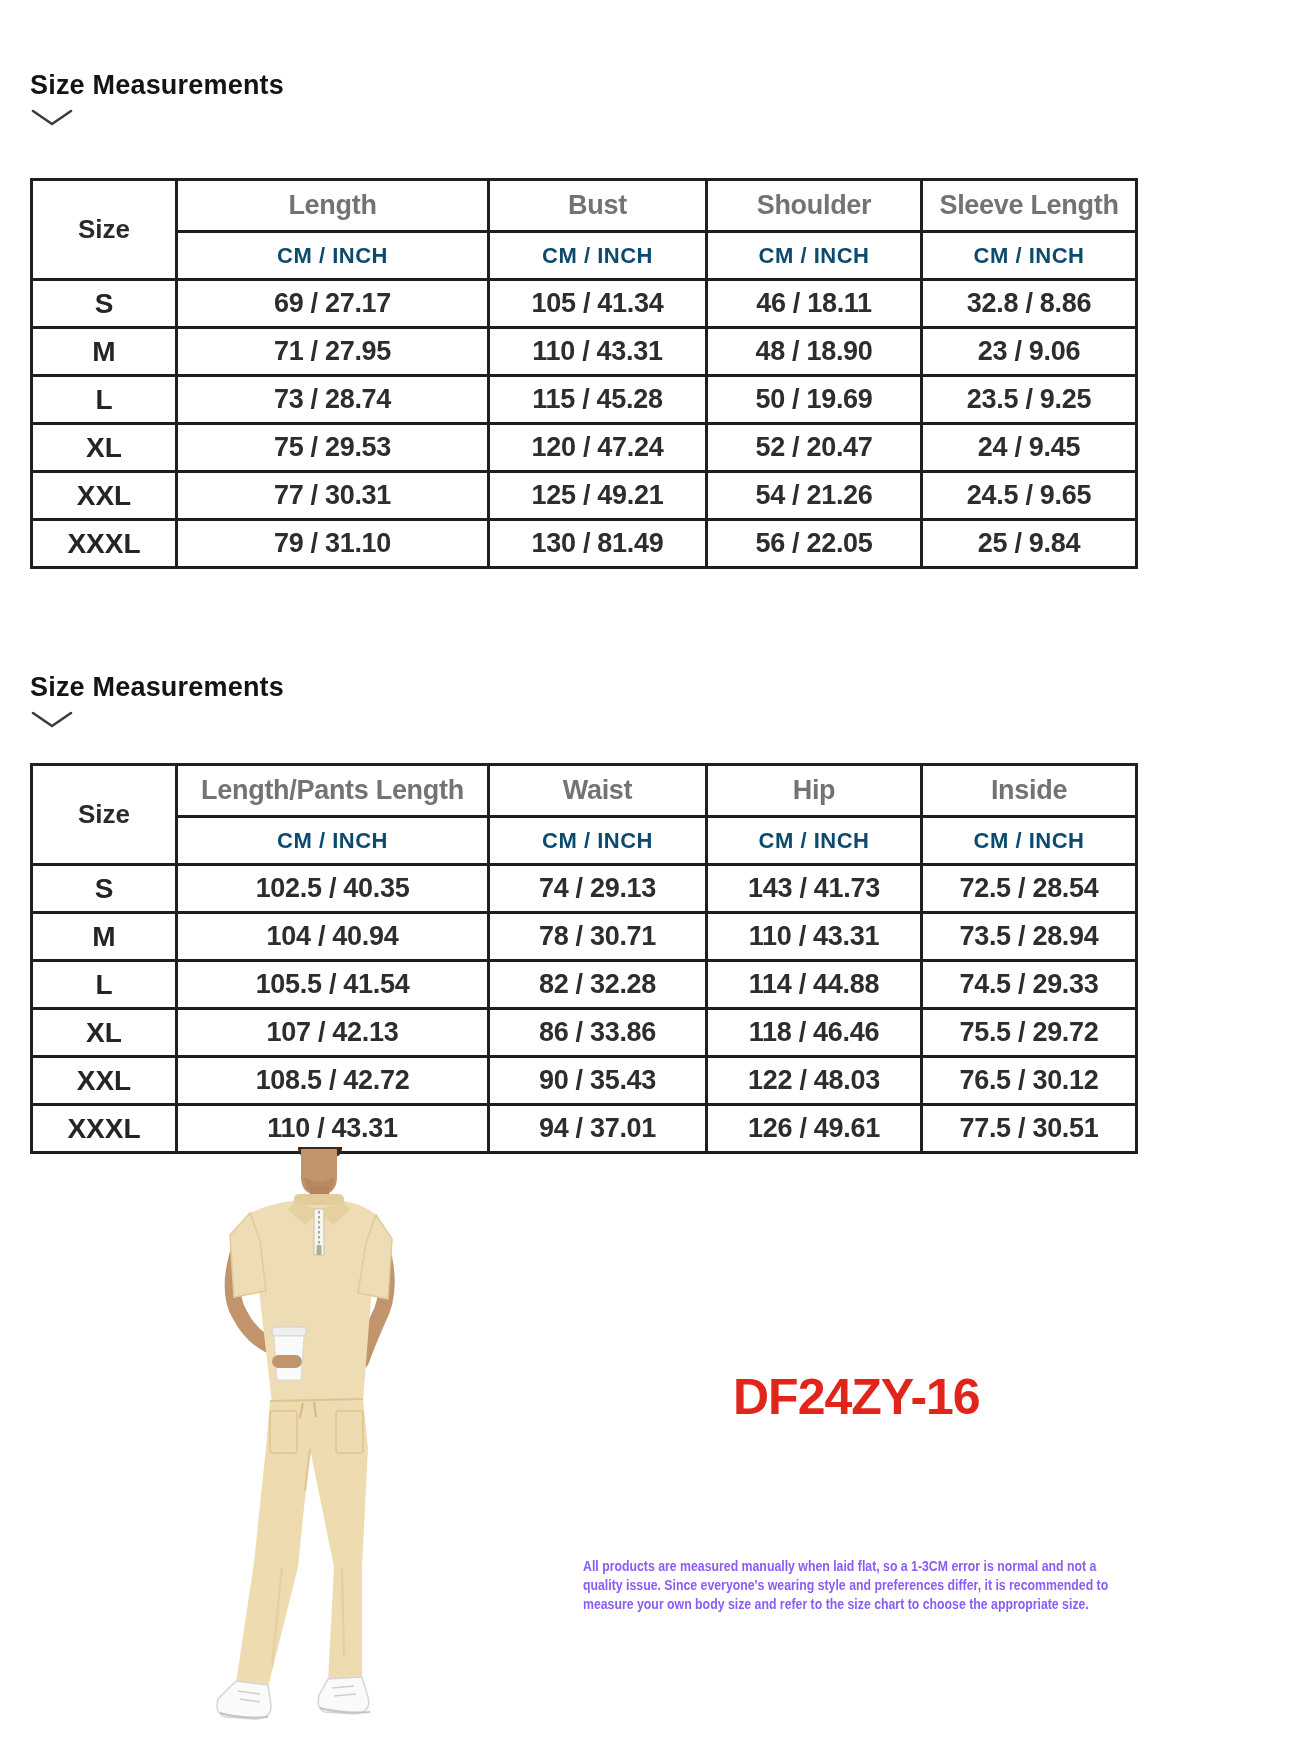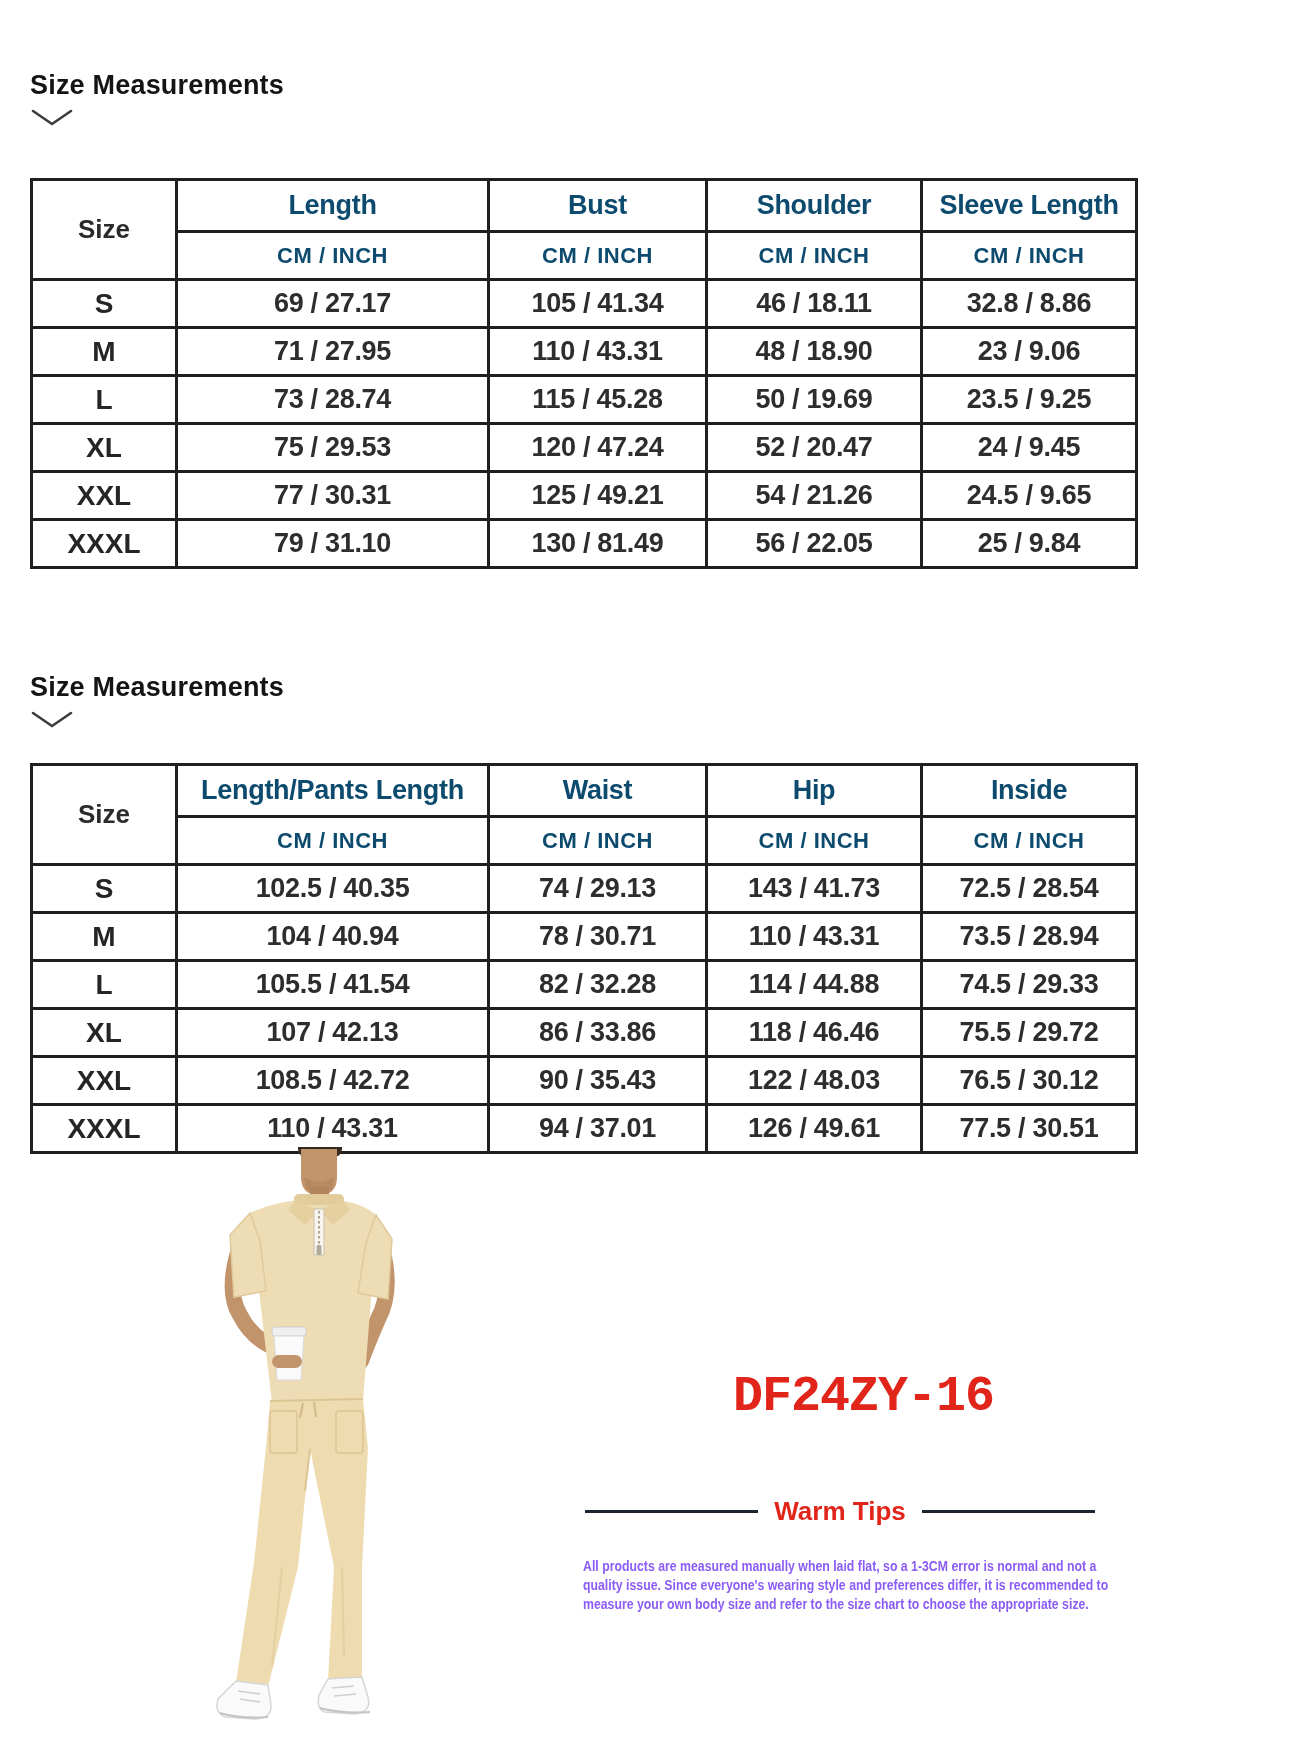--- a/index.html
+++ b/index.html
@@ -8,21 +8,21 @@
   .sec-header{position:absolute;left:30px;width:1105px;text-align:left;}
   .sec-title{font-size:27px;font-weight:bold;color:#141414;letter-spacing:.2px;}
   .chev{margin-top:7px;}
   table.size-table{position:absolute;left:30px;width:1105px;border-collapse:collapse;table-layout:fixed;}
   table.size-table td{border:3px solid #1f1f1f;text-align:center;vertical-align:middle;padding:0;
                       background:#fff;overflow:hidden;}
   tr.hrow1{height:52px;}
   tr.hrow2{height:48px;}
   tr.drow{height:48px;}
   .corner{font-size:26px;font-weight:bold;color:#2a2a2a;}
-  .col-h{font-size:27px;font-weight:bold;color:#0c4a6e;letter-spacing:-.3px;}
+  .col-h{font-size:27px;font-weight:bold;color:#737373;letter-spacing:-.3px;}
   .unit{font-size:22px;font-weight:bold;color:#0c4a6e;letter-spacing:.5px;}
   .size-cell{font-size:28px;font-weight:bold;color:#252525;}
   .val{font-size:27px;font-weight:bold;color:#2d2d2d;letter-spacing:-.3px;}
   .model-code{position:absolute;left:733px;top:1368px;font-size:50px;font-weight:bold;letter-spacing:-1px;}
   .warm-wrap{position:absolute;left:585px;top:1496px;width:510px;display:flex;align-items:center;gap:16px;}
   .warm-line{flex:1;height:3px;background:#1d2531;}
   .warm-label{font-size:26px;font-weight:bold;white-space:nowrap;}
   .tips{position:absolute;left:529px;top:1556px;width:600px;text-align:right;color:#8b5cf6;}
   .tip-line{white-space:nowrap;transform:scaleX(.82);transform-origin:50% 50%;
             font-size:15px;font-weight:bold;line-height:19px;}
@@ -222,27 +222,22 @@
       <path d="M95,256 l-3,15 M106,255 l2,15" stroke="#d2b98c" stroke-width="2" fill="none"></path>
       <path d="M74,420 L64,520 M134,420 L136,510" stroke="#e3cfa0" stroke-width="2" fill="none"></path>
 
       <path d="M28,534 L60,538 L63,558 Q64,572 46,572 L18,570 Q6,567 10,552 Z" fill="#fafafa" stroke="#d6d6d6" stroke-width="1.5"></path>
       <path d="M120,532 L154,530 L160,550 Q164,565 147,567 L117,565 Q108,562 111,548 Z" fill="#fafafa" stroke="#d6d6d6" stroke-width="1.5"></path>
       <path d="M30,544 l22,3 M32,552 l20,3 M124,541 l22,-2 M126,549 l22,-2" stroke="#cfcfcf" stroke-width="1.5" fill="none"></path>
       <path d="M12,566 q20,6 48,4 M112,561 q22,6 50,4" stroke="#c4c4c4" stroke-width="2" fill="none"></path>
     </svg>
   </div>
 
-  <div class="model-code" style="color: rgb(225, 37, 26); font-family: Liberation Mono, monospace;">DF24ZY-16</div>
-
-  <div class="warm-wrap">
-    <div class="warm-line"></div>
-    <div class="warm-label" style="color: rgb(225, 37, 26);">Warm Tips</div>
-    <div class="warm-line"></div>
-  </div>
+  <div class="model-code" style="color: rgb(225, 37, 26);">DF24ZY-16</div>
+
 
   <div class="tips">
     <div class="tip-line">All products are measured manually when laid flat, so a 1-3CM error is normal and not a</div>
     <div class="tip-line">quality issue. Since everyone's wearing style and preferences differ, it is recommended to</div>
     <div class="tip-line">measure your own body size and refer to the size chart to choose the appropriate size.</div>
   </div>
 
 </div>
 
 </body></html>

